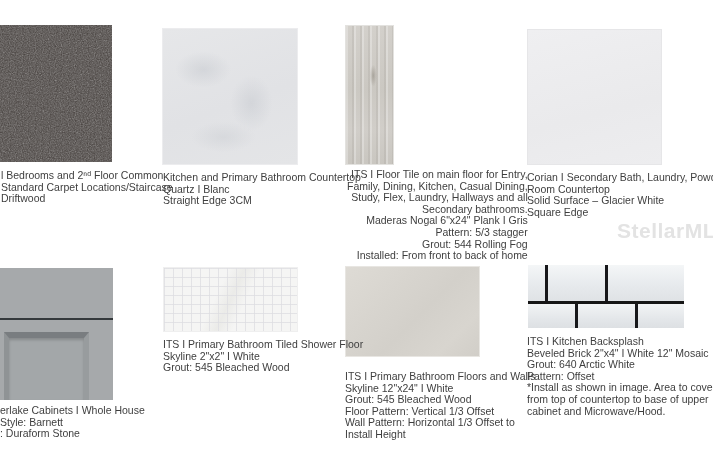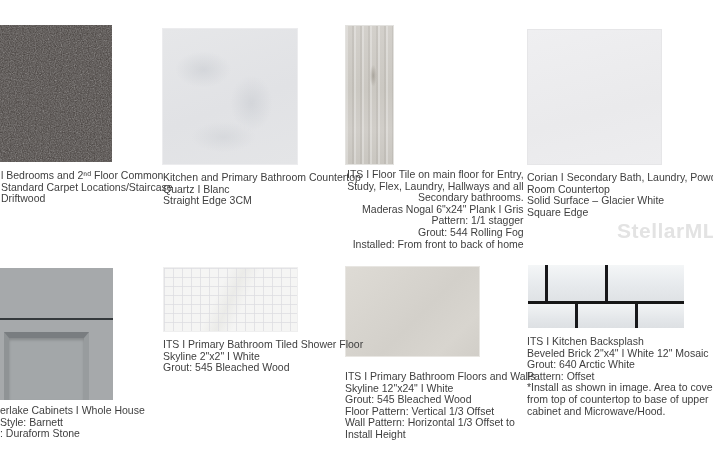--- a/index.html
+++ b/index.html
@@ -109,24 +109,25 @@
   </div>
 
   <div class="spec" id="tx-quartz">
     <div>Kitchen and Primary Bathroom Countertop</div>
     <div>Quartz I Blanc</div>
     <div>Straight Edge 3CM</div>
   </div>
 
   <div class="spec" id="tx-floortile">
     <div>ITS I Floor Tile on main floor for Entry,</div>
+    <div>Family, Dining, Kitchen, Casual Dining,</div>
     <div>Study, Flex, Laundry, Hallways and all</div>
     <div>Secondary bathrooms.</div>
     <div>Maderas Nogal 6"x24" Plank I Gris</div>
-    <div>Pattern: 1/1 stagger</div>
+    <div>Pattern: 5/3 stagger</div>
     <div>Grout: 544 Rolling Fog</div>
     <div>Installed: From front to back of home</div>
   </div>
 
   <div class="spec" id="tx-corian">
     <div>Corian I Secondary Bath, Laundry, Powder</div>
     <div>Room Countertop</div>
     <div>Solid Surface – Glacier White</div>
     <div>Square Edge</div>
   </div>

